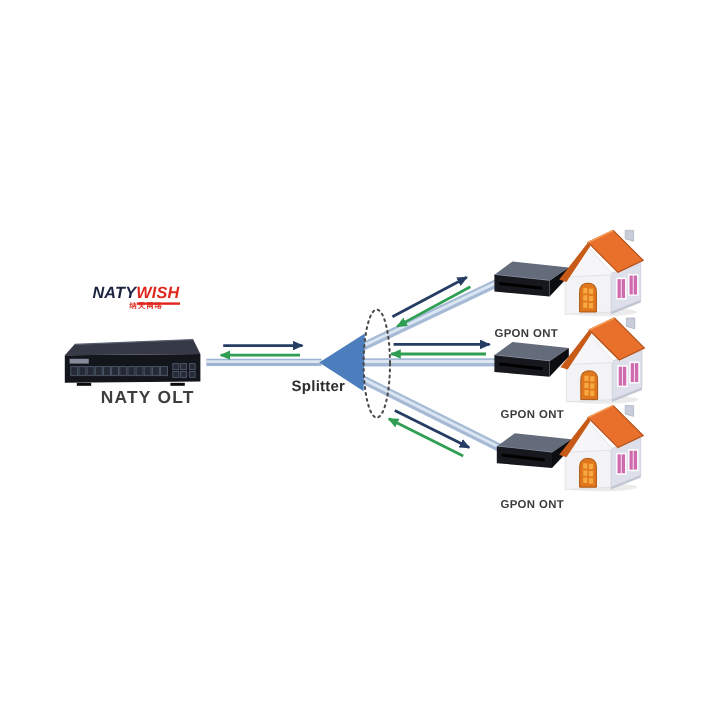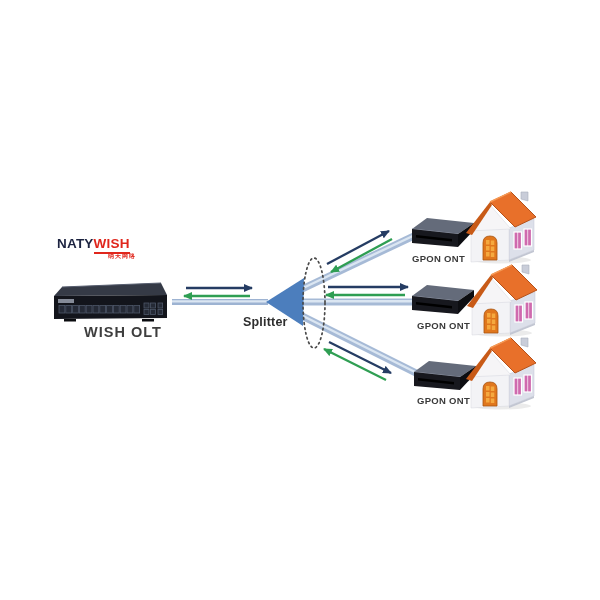--- a/index.html
+++ b/index.html
@@ -3,26 +3,26 @@
 <meta charset="utf-8">
 <style>
   html,body{margin:0;padding:0;}
   body{width:600px;height:600px;background:#ffffff;position:relative;
        font-family:"Liberation Sans", sans-serif;overflow:hidden;}
   .canvas{position:absolute;left:0;top:0;width:600px;height:600px;}
   svg.scene{position:absolute;left:0;top:0;}
   .label{position:absolute;color:#3d3d3d;font-weight:bold;white-space:nowrap;}
   .olt-label{left:84px;top:324px;font-size:14.5px;letter-spacing:1px;color:#3e3e3e;}
   .splitter-label{left:243px;top:315px;font-size:12.5px;letter-spacing:.2px;color:#2e2e2e;}
-  .ont-label{font-size:9.5px;letter-spacing:.3px;color:#3a3a3a;}
+  .ont-label{font-size:9.5px;letter-spacing:.3px;color:#3a3a3a;margin-top:20px;}
   .ont-label-1{left:412px;top:253px;}
   .ont-label-2{left:417px;top:320px;}
   .ont-label-3{left:417px;top:395px;}
   .logo{position:absolute;left:57px;top:237px;width:80px;line-height:1;}
-  .logo-row{font-weight:800;font-size:13.5px;letter-spacing:.2px;}
+  .logo-row{font-style:italic;font-weight:800;font-size:13.5px;letter-spacing:.2px;margin-left:20px;}
   .logo-naty{color:#1c2340;}
   .logo-wish{color:#e0261c;border-bottom:2px solid #e0261c;padding-bottom:1px;}
   .logo-tagline{color:#e0261c;font-size:6px;text-align:right;margin-top:2px;
                 padding-right:1px;letter-spacing:1px;font-weight:bold;}
 </style>
 </head>
 <body>
 
 <div class="canvas">
 
@@ -139,18 +139,18 @@
     <use href="#house" x="465" y="335"></use>
   </svg>
 
   <div class="logo">
     <div class="logo-row">
       <span class="logo-naty">NATY</span><span class="logo-wish">WISH</span>
     </div>
     <div class="logo-tagline">纳天网络</div>
   </div>
 
-  <div class="label olt-label">WISH OLT</div>
+  <div class="label olt-label">NATY OLT</div>
   <div class="label splitter-label">Splitter</div>
   <div class="label ont-label ont-label-1">GPON ONT</div>
   <div class="label ont-label ont-label-2">GPON ONT</div>
   <div class="label ont-label ont-label-3">GPON ONT</div>
 </div>
 
 </body></html>

